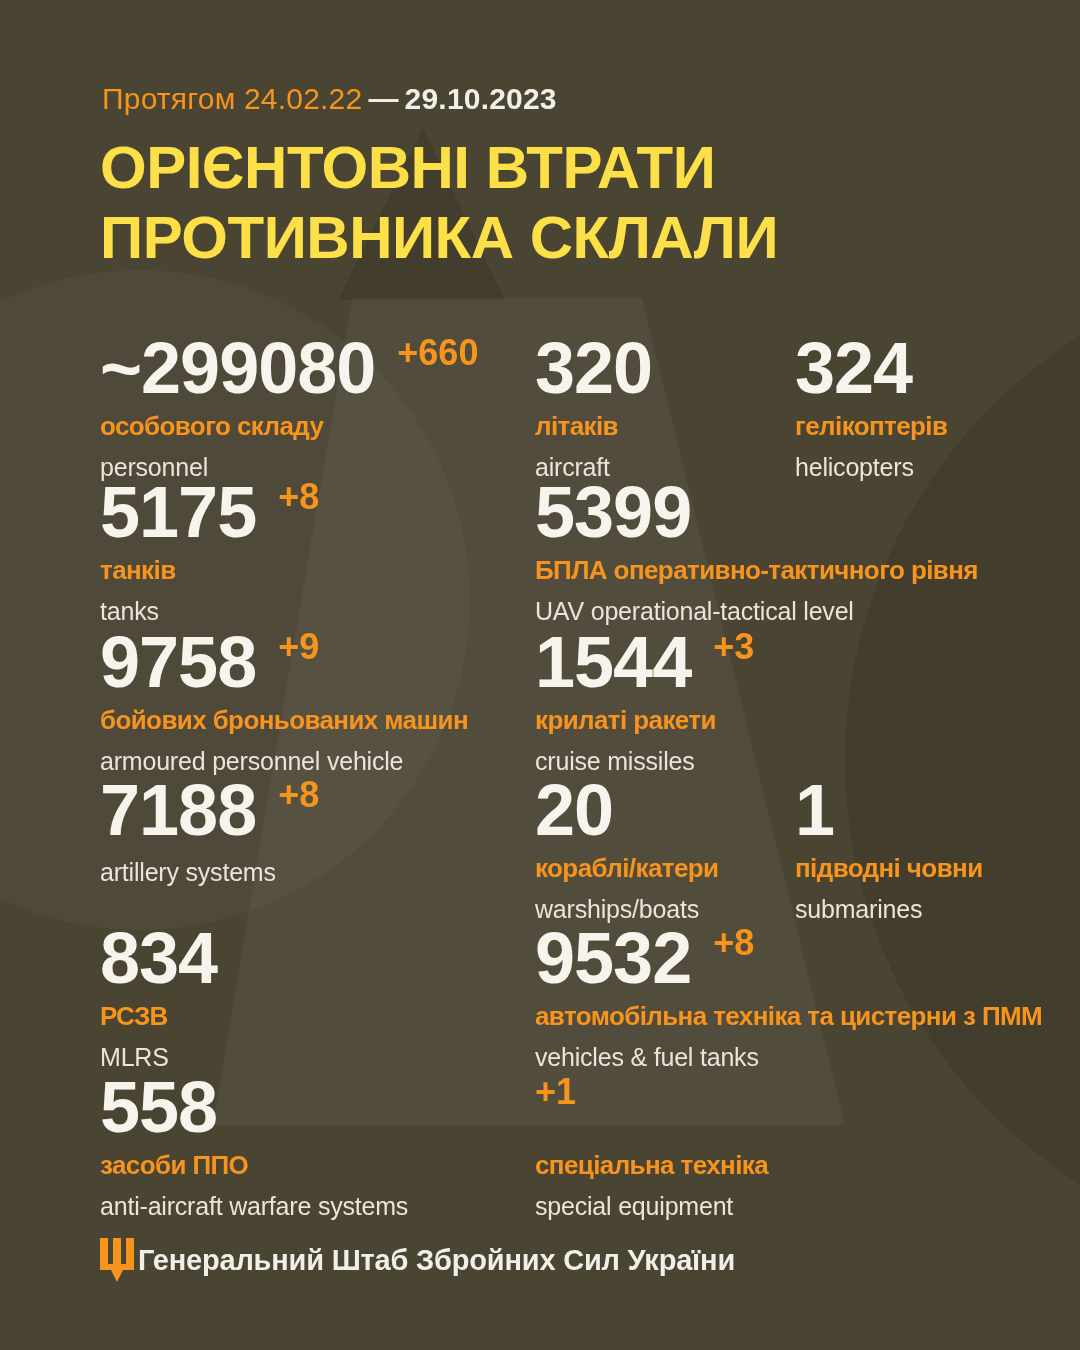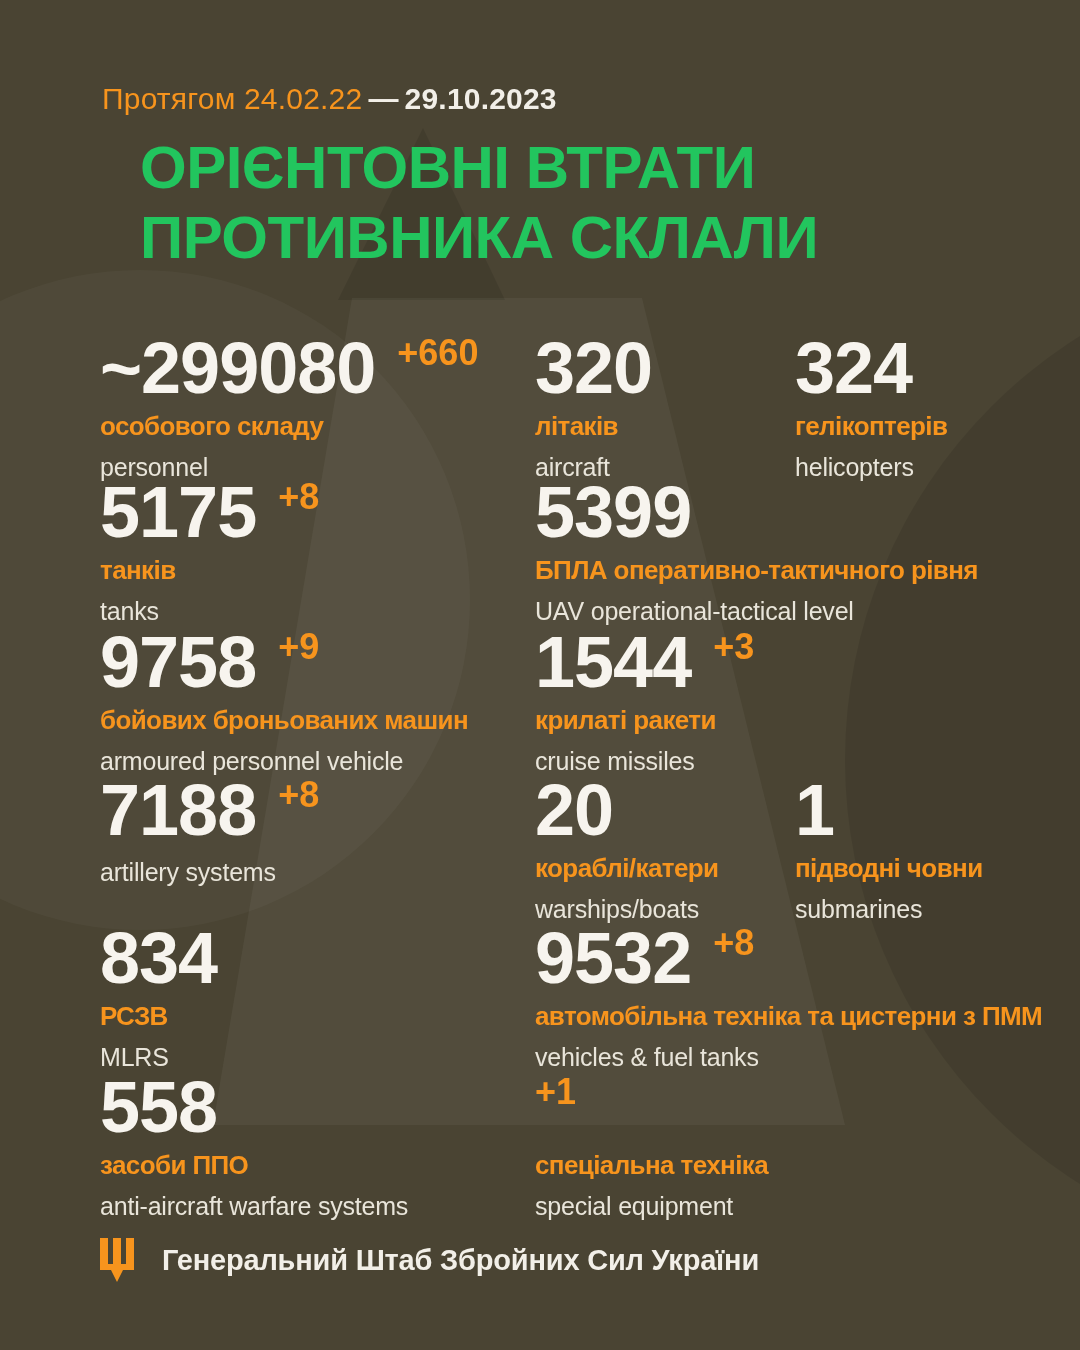--- a/index.html
+++ b/index.html
@@ -18,21 +18,21 @@
     position:absolute;left:102px;top:82px;
     font-size:30px;font-weight:400;color:#F7941D;
     letter-spacing:0.2px;white-space:nowrap;
   }
   .date-line .sep{color:#F2EFE8;font-weight:700;padding:0 6px;}
   .date-line .date{color:#F2EFE8;font-weight:700;}
 
   .title{
     position:absolute;left:100px;top:133px;
     font-size:60px;line-height:70px;font-weight:700;
-    color:#22c55e;letter-spacing:-0.5px;white-space:nowrap;margin-left:40px;
+    color:#fde047;letter-spacing:-0.5px;white-space:nowrap;
   }
 
   .stat{position:absolute;white-space:nowrap;}
   .num-row{display:flex;align-items:flex-start;gap:22px;height:72px;}
   .num{
     font-size:72px;line-height:72px;font-weight:700;
     color:#F7F4EE;letter-spacing:-1px;
   }
   .delta{
     font-size:36px;font-weight:700;color:#F7941D;letter-spacing:0;
@@ -41,21 +41,21 @@
     margin-top:8px;font-size:26px;font-weight:700;
     color:#F7941D;letter-spacing:-0.6px;line-height:1.12;
   }
   .label-en{
     margin-top:12px;font-size:25px;font-weight:400;
     color:#E9E5DA;letter-spacing:-0.2px;line-height:1.12;
   }
 
   .footer{
     position:absolute;left:100px;top:1238px;
-    display:flex;align-items:center;gap:28px;
+    display:flex;align-items:center;gap:4px;
   }
   .footer .org{
     font-size:29px;font-weight:700;color:#F2EFE8;letter-spacing:-0.2px;
     white-space:nowrap;
   }
   .tryzub{width:34px;height:44px;display:block;}
 </style>
 </head>
 <body>
 

